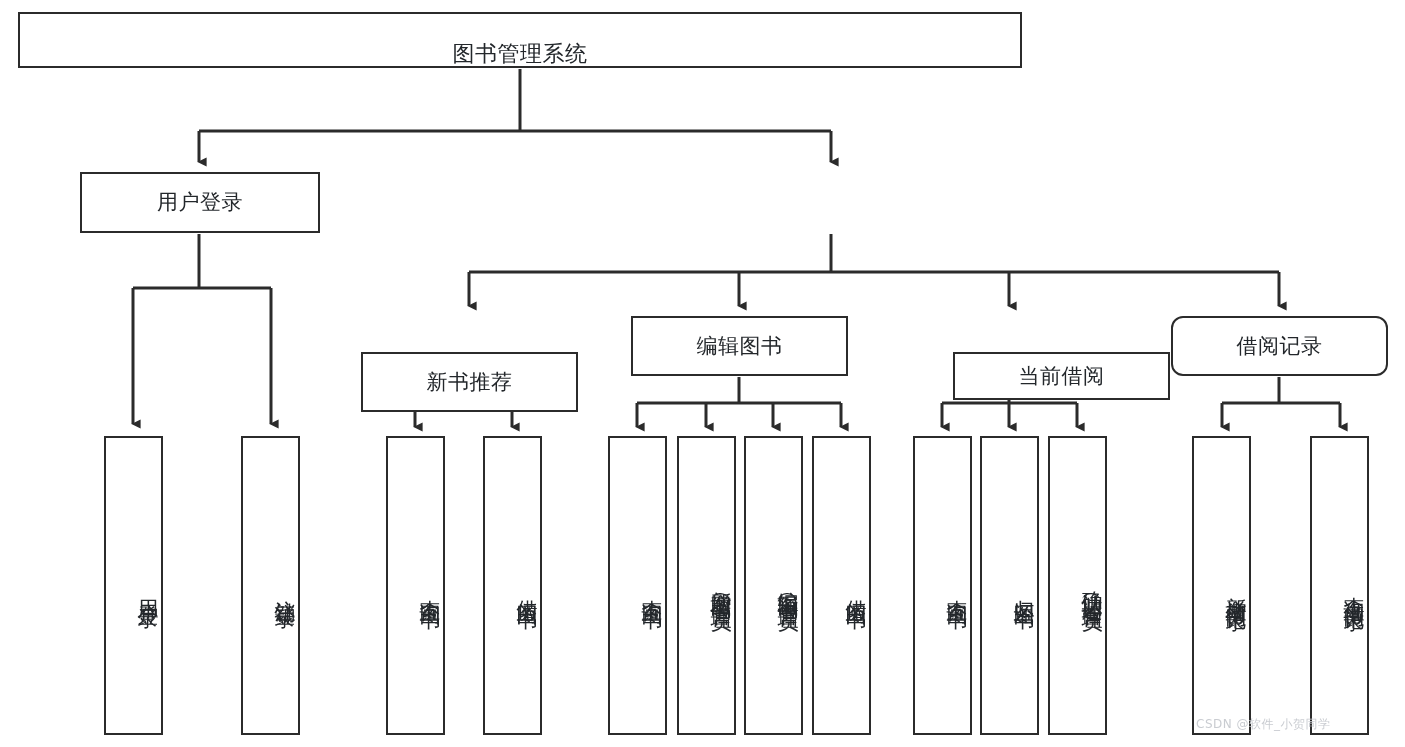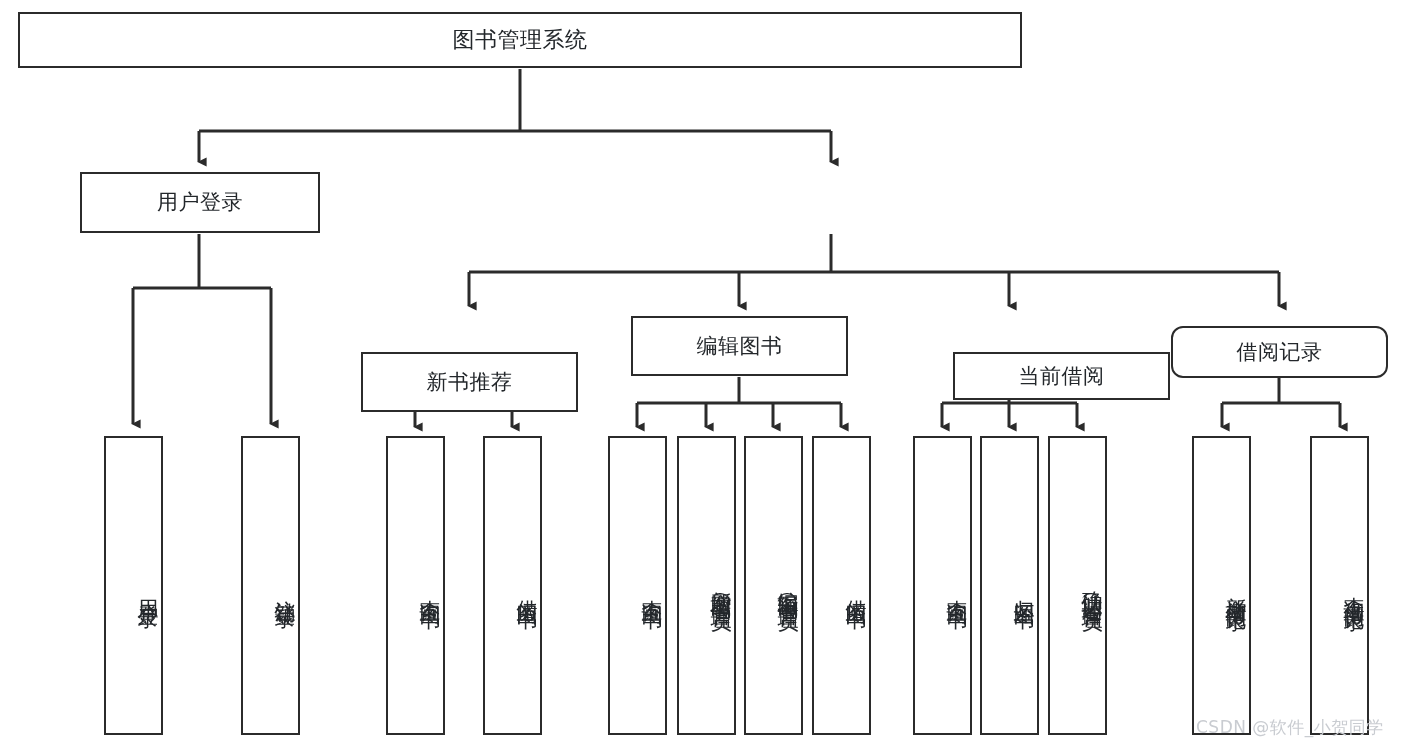--- a/index.html
+++ b/index.html
@@ -54,21 +54,21 @@
     align-items: flex-start;
     justify-content: center;
     padding-top: 6px;
   }
   .node-v.align-top {
     padding-top: 4px;
   }
   .watermark {
     position: absolute;
     color: #c9ccd1;
-    font-size: 17px;
+    font-size: 12px;
     white-space: nowrap;
     letter-spacing: 0.5px;
   }
 </style>
 </head>
 <body>
 
 <div id="diagram-root">
 
   <svg id="connector-layer" viewBox="0 0 1405 747" width="1405" height="747" xmlns="http://www.w3.org/2000/svg">
@@ -115,38 +115,38 @@
       <path d="M1077,403 L1077,427" marker-end="url(#arrowhead)"></path>
 
       <path d="M1279,377 L1279,403"></path>
       <path d="M1222,403 L1340,403"></path>
       <path d="M1222,403 L1222,427" marker-end="url(#arrowhead)"></path>
       <path d="M1340,403 L1340,427" marker-end="url(#arrowhead)"></path>
 
     </g>
   </svg>
 
-  <div class="node node-h node-root" style="left:18px; top:12px; width:1004px; height:56px;">
+  <div class="node node-h node-root" style="left:18px; top:12px; width:1004px; height:56px;align-items:flex-end;">
     <span>图书管理系统</span>
   </div>
 
   <div class="node node-h" style="left:80px; top:172px; width:240px; height:61px;">
     <span>用户登录</span>
   </div>
 
   <div class="node node-h" style="left:361px; top:316px; width:217px; height:60px;margin-top:36px;">
     <span>新书推荐</span>
   </div>
   <div class="node node-h" style="left:631px; top:316px; width:217px; height:60px;">
     <span>编辑图书</span>
   </div>
   <div class="node node-h" style="left:953px; top:316px; width:217px; height:48px;margin-top:36px;">
     <span>当前借阅</span>
   </div>
-  <div class="node node-h" style="left:1171px; top:326px; width:217px; height:52px;border-radius:12px;">
+  <div class="node node-h" style="left:1171px; top:316px; width:217px; height:60px;border-radius:12px;">
     <span>借阅记录</span>
   </div>
 
   <div class="node node-v" style="left:104px; top:436px; width:59px; height:299px;">
     <span>用户登录</span>
   </div>
   <div class="node node-v" style="left:241px; top:436px; width:59px; height:299px;">
     <span>注销登录</span>
   </div>
 

